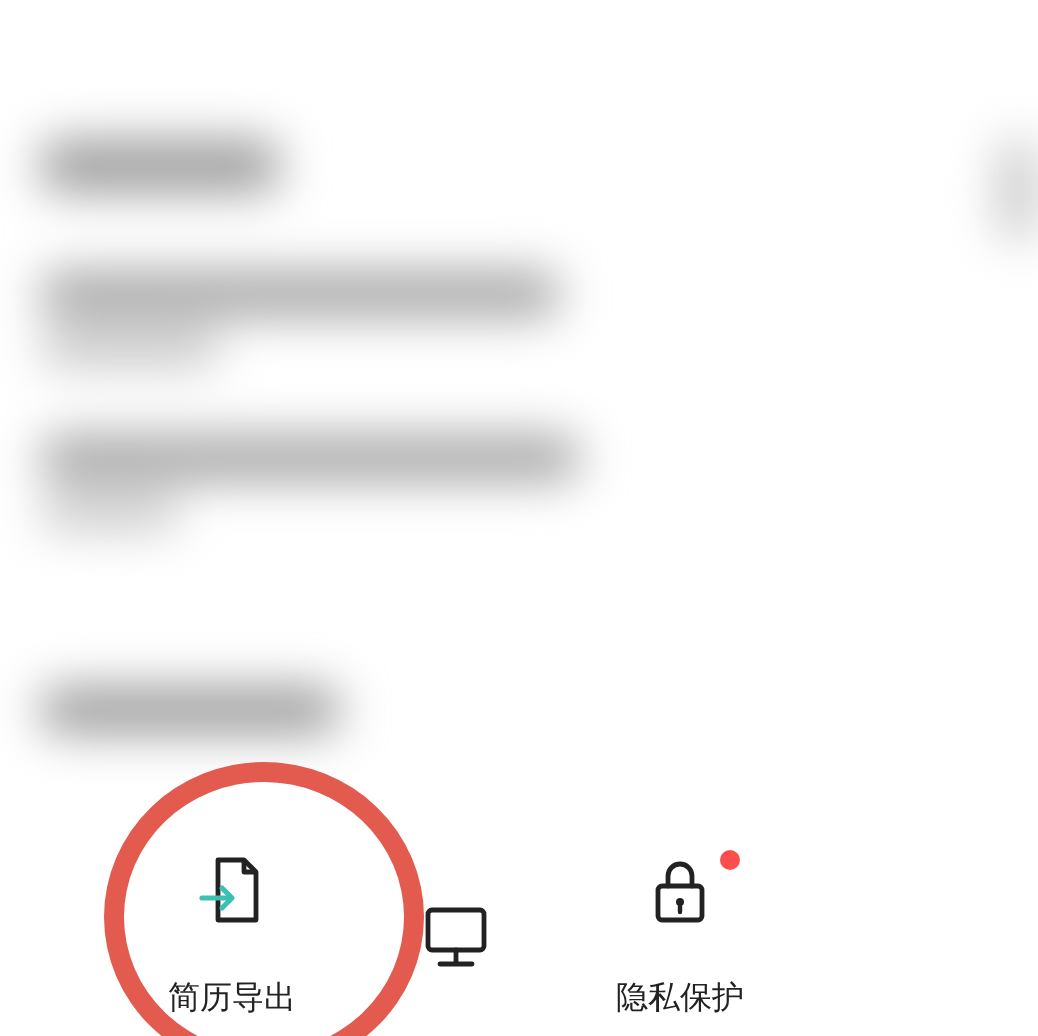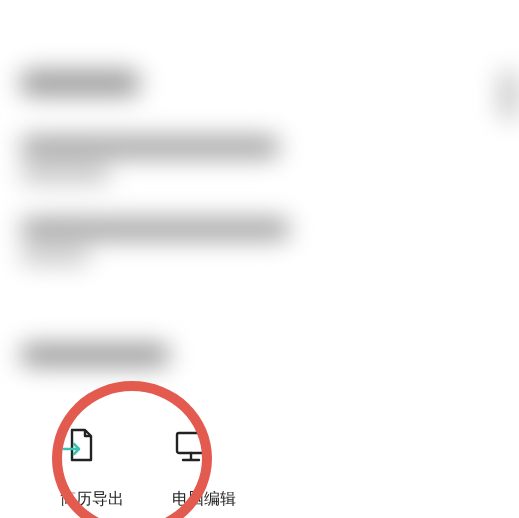--- a/index.html
+++ b/index.html
@@ -11,21 +11,21 @@
     .b1 { width: 120px; height: 26px; margin-top: 30px; margin-bottom: 40px; }
     .b2 { width: 260px; height: 22px; margin-bottom: 8px; background: #a0a0a0; }
     .b2s { width: 90px; height: 16px; background: #bdbdbd; margin-bottom: 36px; }
     .b3 { width: 270px; height: 22px; background: #a0a0a0; margin-bottom: 8px; }
     .b3s { width: 70px; height: 16px; background: #c2c2c2; margin-bottom: 80px; }
     .b4 { width: 150px; height: 22px; background: #949494; }
     .edge { position: absolute; right: 0; top: 70px; width: 20px; height: 50px; background: #c8c8c8; border-radius: 8px; }
 
     
     .toolbar { position: absolute; left: 0; right: 0; bottom: 0; height: 98px; background: #fff; display: flex; align-items: center; padding: 6px 4px 8px 60px; }
-    .item { width: 112px; display: flex; flex-direction: column; gap: 24px; cursor: pointer; position: relative; }
+    .item { width: 112px; display: flex; flex-direction: column; align-items: center; gap: 24px; cursor: pointer; position: relative; }
     .item .label { font-size: 16px; color: #222; letter-spacing: 0; white-space: nowrap; }
     .icon svg { display: block; }
     .badge-dot { position: absolute; top: -2px; right: 26px; width: 10px; height: 10px; background: #ff4d4d; border-radius: 50%; }
 
     
     .highlight-ring { position: absolute; width: 160px; height: 155px; border: 10px solid #e35a4e; border-radius: 50%; left: 52px; bottom: -18px; pointer-events: none; }
   </style>
 </head>
 <body>
 
@@ -54,20 +54,31 @@
   </div>
 
   <div class="item">
     <span class="icon">
       <svg width="38" height="38" viewBox="0 0 38 38" fill="none">
         <rect x="5" y="6" width="28" height="20" rx="2" stroke="#222" stroke-width="2.4" fill="none"></rect>
         <path d="M19 26 V32" stroke="#222" stroke-width="2.4" stroke-linecap="round"></path>
         <path d="M11 33 H27" stroke="#222" stroke-width="2.4" stroke-linecap="round"></path>
       </svg>
     </span>
-    <span class="label">电脑编辑</span>
   </div>
 
+  <div class="item">
+    <span class="badge-dot"></span>
+    <span class="icon">
+      <svg width="38" height="38" viewBox="0 0 38 38" fill="none">
+        <rect x="8" y="16" width="22" height="17" rx="2" stroke="#222" stroke-width="2.4" fill="none"></rect>
+        <path d="M13 16 V11 a6 6 0 0 1 12 0 V16" stroke="#222" stroke-width="2.4" fill="none" stroke-linecap="round"></path>
+        <circle cx="19" cy="24" r="2" fill="#222"></circle>
+        <path d="M19 26 V29" stroke="#222" stroke-width="2.2" stroke-linecap="round"></path>
+      </svg>
+    </span>
+    <span class="label">隐私保护</span>
+  </div>
 
 
 </div>
 
 <div class="highlight-ring"></div>
 
 </body></html>

